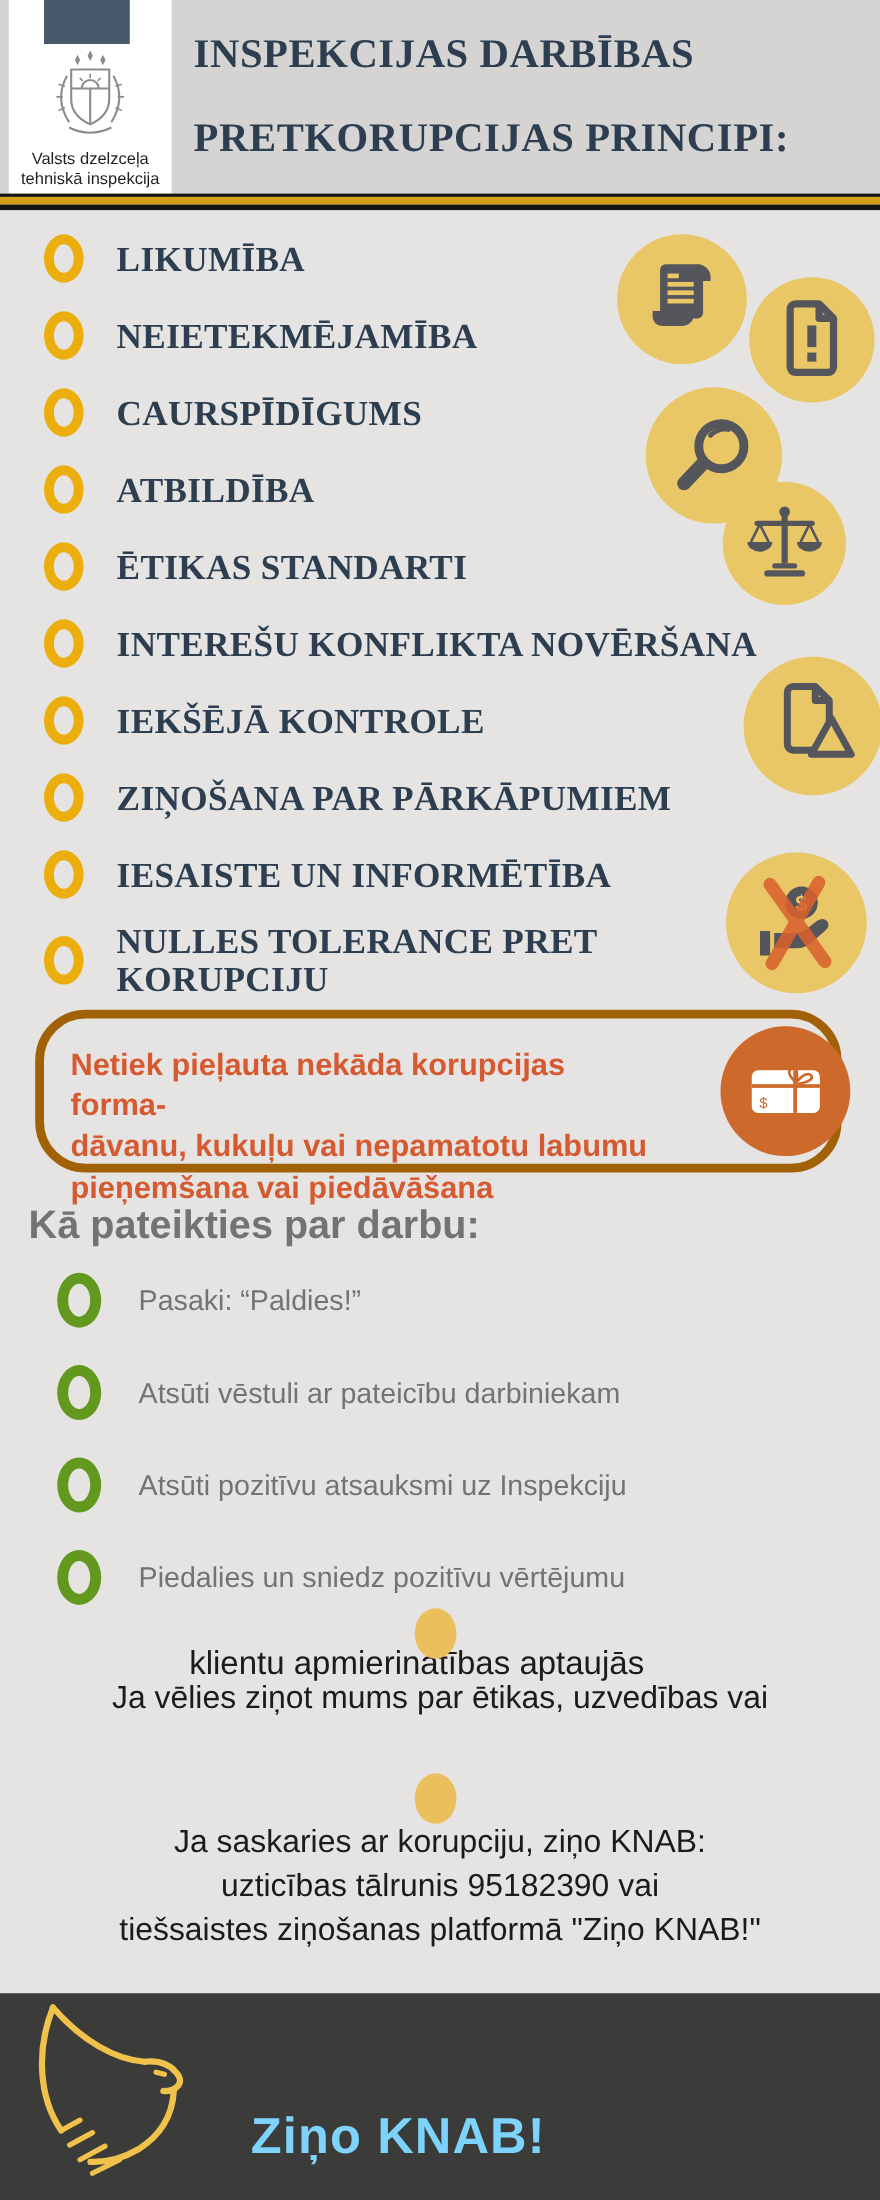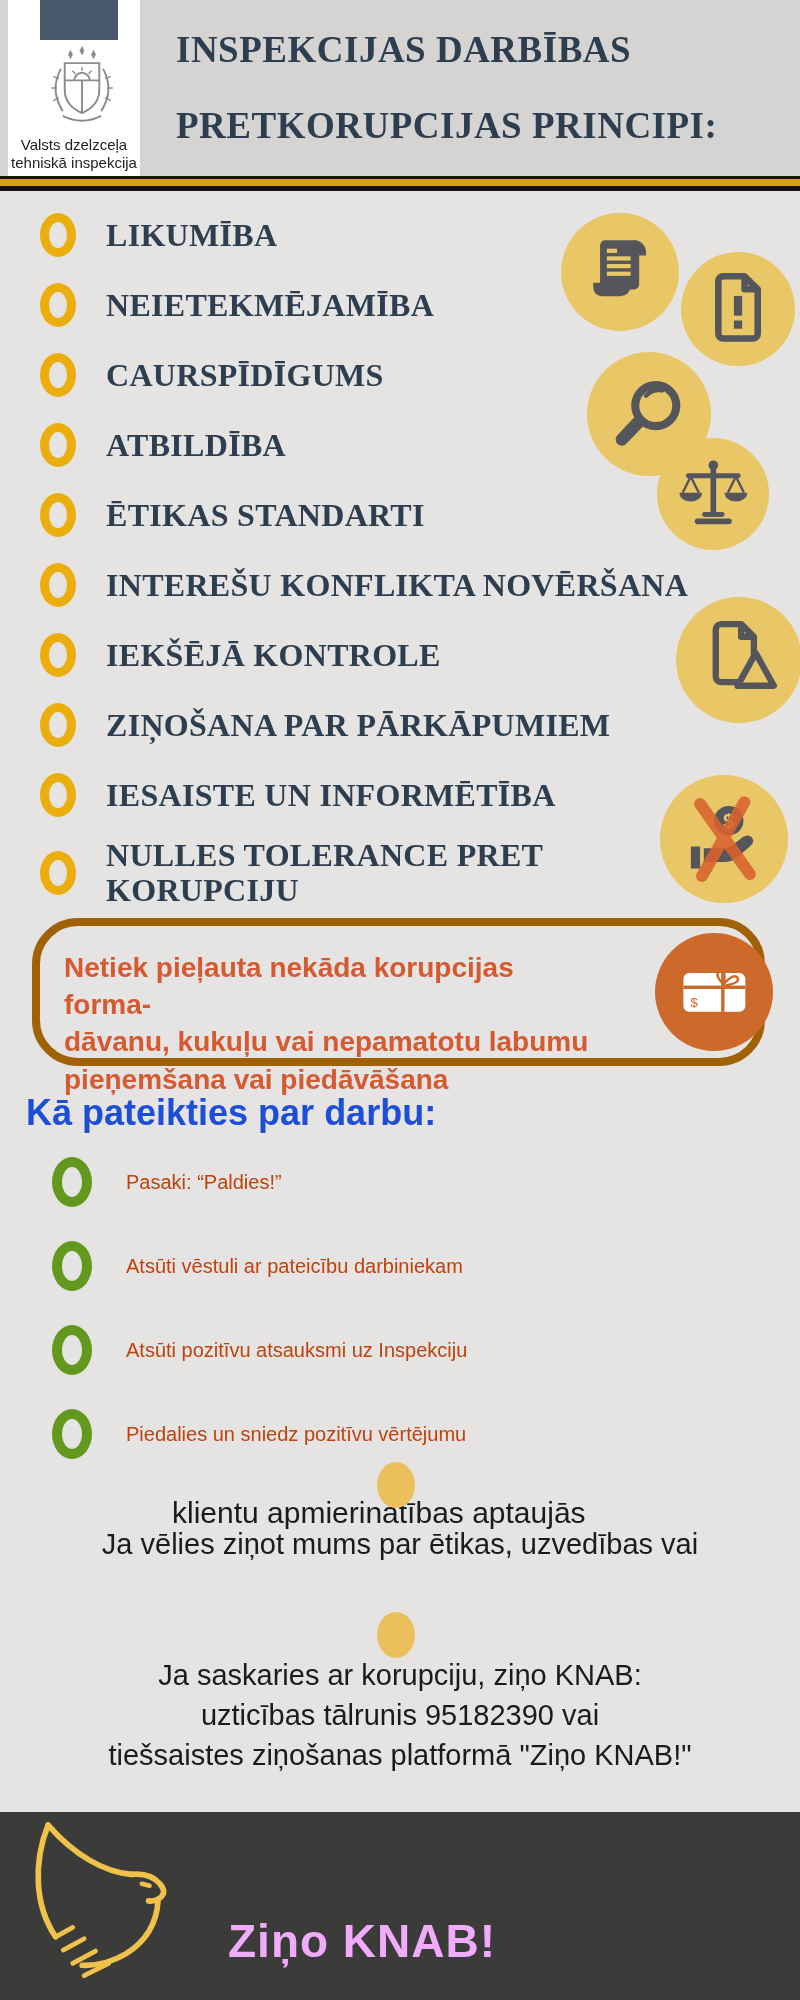--- a/index.html
+++ b/index.html
@@ -3,21 +3,21 @@
 <meta charset="utf-8">
 <style>
   html,body { margin:0; padding:0; background:#bfbfbf; }
   .canvas {
     position:relative; width:800px; height:2000px; margin:0 auto;
     background:#E5E4E2; overflow:hidden;
     font-family:"Liberation Sans", sans-serif;
   }
   
   .header { position:absolute; left:0; top:0; width:800px; height:176px; background:#D5D4D2; }
-  .logo-box { position:absolute; left:8px; top:0; width:132px; height:177px; background:#ffffff; }
+  .logo-box { position:absolute; left:8px; top:0; width:148px; height:177px; background:#ffffff; }
   .logo-rect { position:absolute; left:32px; top:0; width:78px; height:40px; background:#47596B; }
   .coat { position:absolute; left:24px; top:42px; width:100px; height:96px; }
   .logo-text { position:absolute; bottom:5px; left:0; width:100%; text-align:center;
                font-size:15px; line-height:1.2; color:#1f1f1f; }
   .title { position:absolute; left:176px; top:12px; font-family:"Liberation Serif", serif;
            font-weight:bold; font-size:37px; line-height:76px; color:#2D3E50;
            letter-spacing:.5px; white-space:nowrap; }
   .divider { position:absolute; left:0; top:176px; width:800px; }
   .divider .b1 { height:3px; background:#141414; }
   .divider .gold { height:7px; background:#D4A017; }
@@ -49,45 +49,45 @@
              box-sizing:border-box; border:8px solid #a16207; border-radius:46px;
              padding:23px 150px 0 24px; color:#D65A31; font-weight:bold;
              font-size:28px; line-height:1.33; }
   .gift-circle { position:absolute; left:655px; top:933px; width:118px; height:118px;
                  border-radius:50%; background:#CD6A2B; display:flex;
                  align-items:center; justify-content:center; z-index:2; }
   .gift-circle svg { width:82%; height:82%; }
 
   
   .thanks-h { position:absolute; left:26px; top:1092px; font-size:36px; font-weight:bold;
-              color:#1d4ed8; }
+              color:#737373; }
   .thanks { position:absolute; left:52px; top:1140px; width:720px; }
   .t-item { display:flex; align-items:center; height:84px; }
   .ring-g { box-sizing:border-box; width:40px; height:50px; border:10px solid #63981E;
             border-radius:50%; margin-right:34px; flex:none; }
-  .t-label { font-size:20px; color:#c2410c; white-space:nowrap; }
+  .t-label { font-size:26px; color:#737373; white-space:nowrap; }
   .t-cont { position:absolute; left:136px; top:1496px; font-size:30px; color:#1B1B1B;margin-left:36px; }
 
   
   .dot { position:absolute; width:38px; height:46px; border-radius:50%; background:#ECBF5D; }
   .dot1 { left:377px; top:1462px; }
   .dot2 { left:377px; top:1612px; }
   .para { position:absolute; left:0; width:800px; text-align:center; font-size:29px;
           color:#1B1B1B; }
   .para1 { top:1524px; line-height:1.42; }
   .para2 { top:1655px; line-height:1.38; }
   .email-link { color:#1B1B1B; text-decoration:underline; text-decoration-thickness:2px;
                 text-underline-offset:5px; }
 
   
   .footer { position:absolute; left:0; top:1812px; width:800px; height:188px;
             background:#3B3B39; overflow:hidden; }
   .eagle { position:absolute; left:14px; top:4px; width:180px; height:200px; }
   .footer-label { position:absolute; left:228px; top:102px; font-size:46px; font-weight:bold;
-                  color:#f0abfc; letter-spacing:1px; }
+                  color:#7dd3fc; letter-spacing:1px; }
 </style>
 </head>
 <body>
 
 <div class="canvas">
 
   <div class="header">
     <div class="logo-box">
       <div class="logo-rect"></div>
       <svg class="coat" viewBox="0 0 100 100" fill="none" stroke="#8C8C8C" stroke-width="2">

